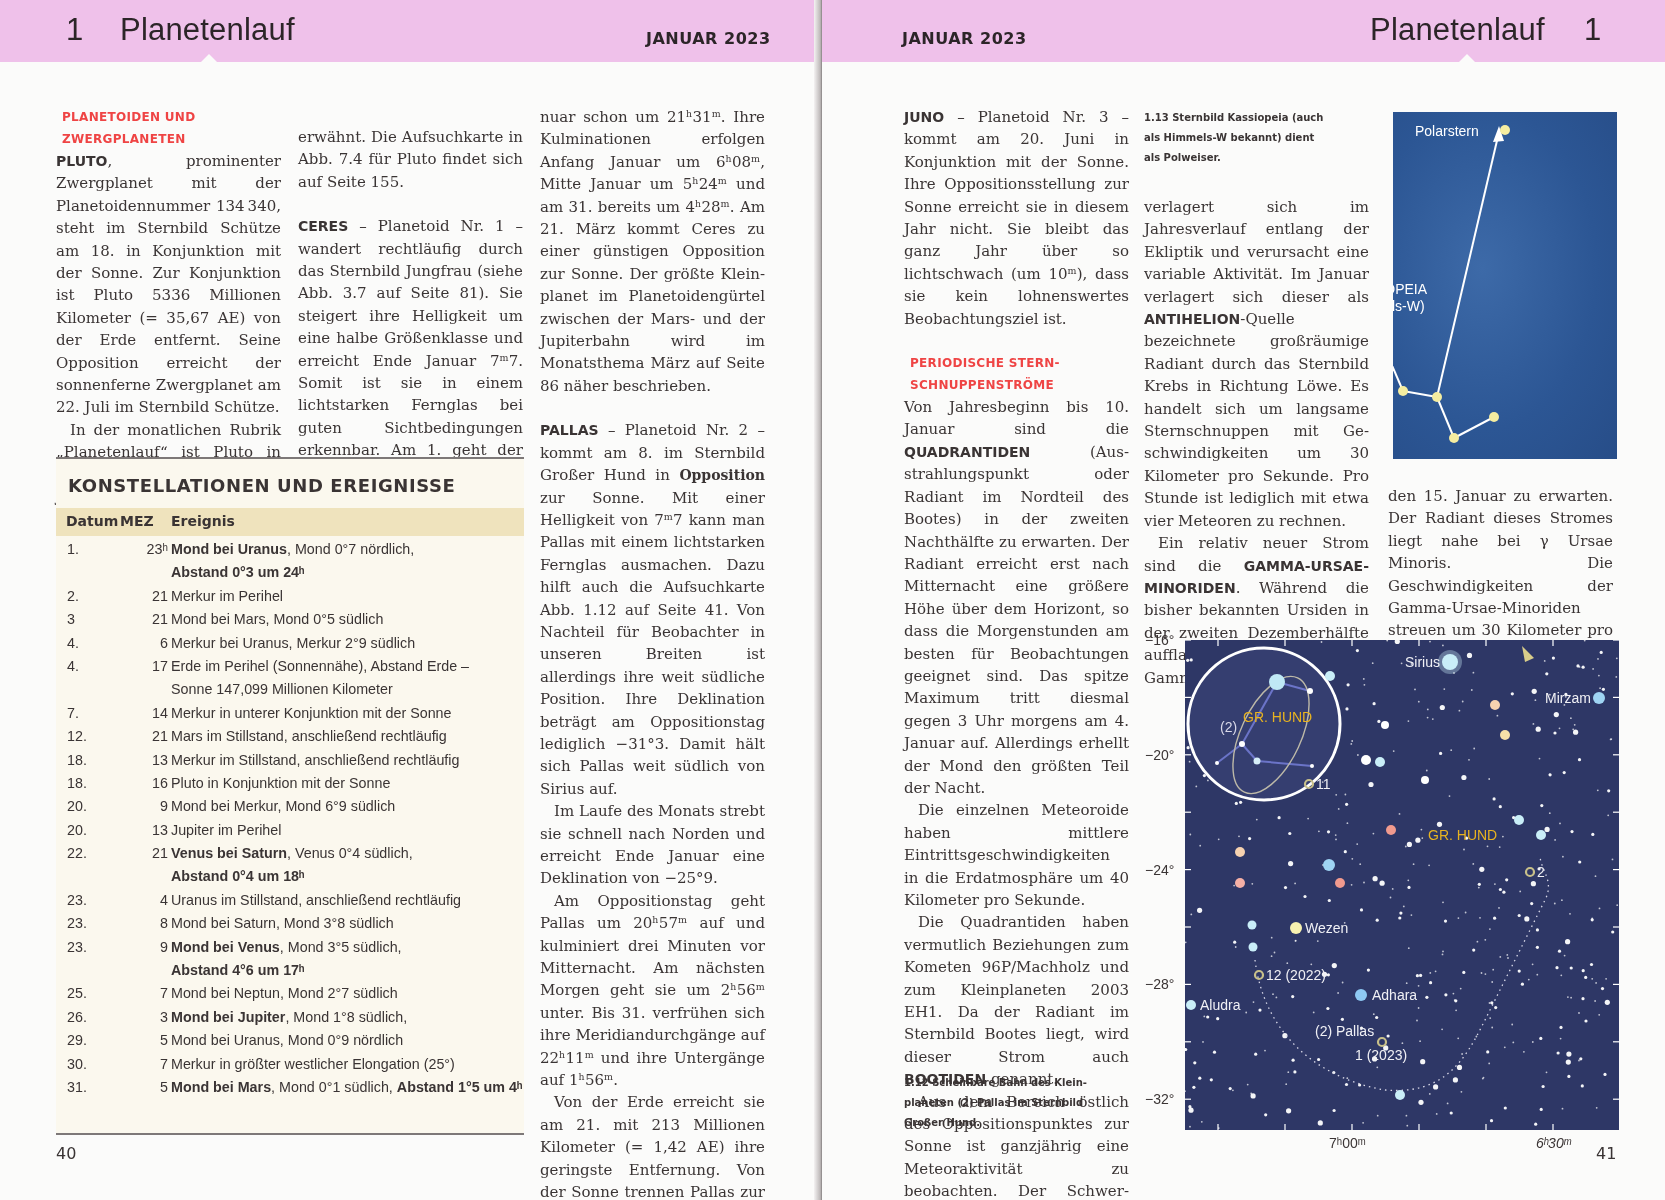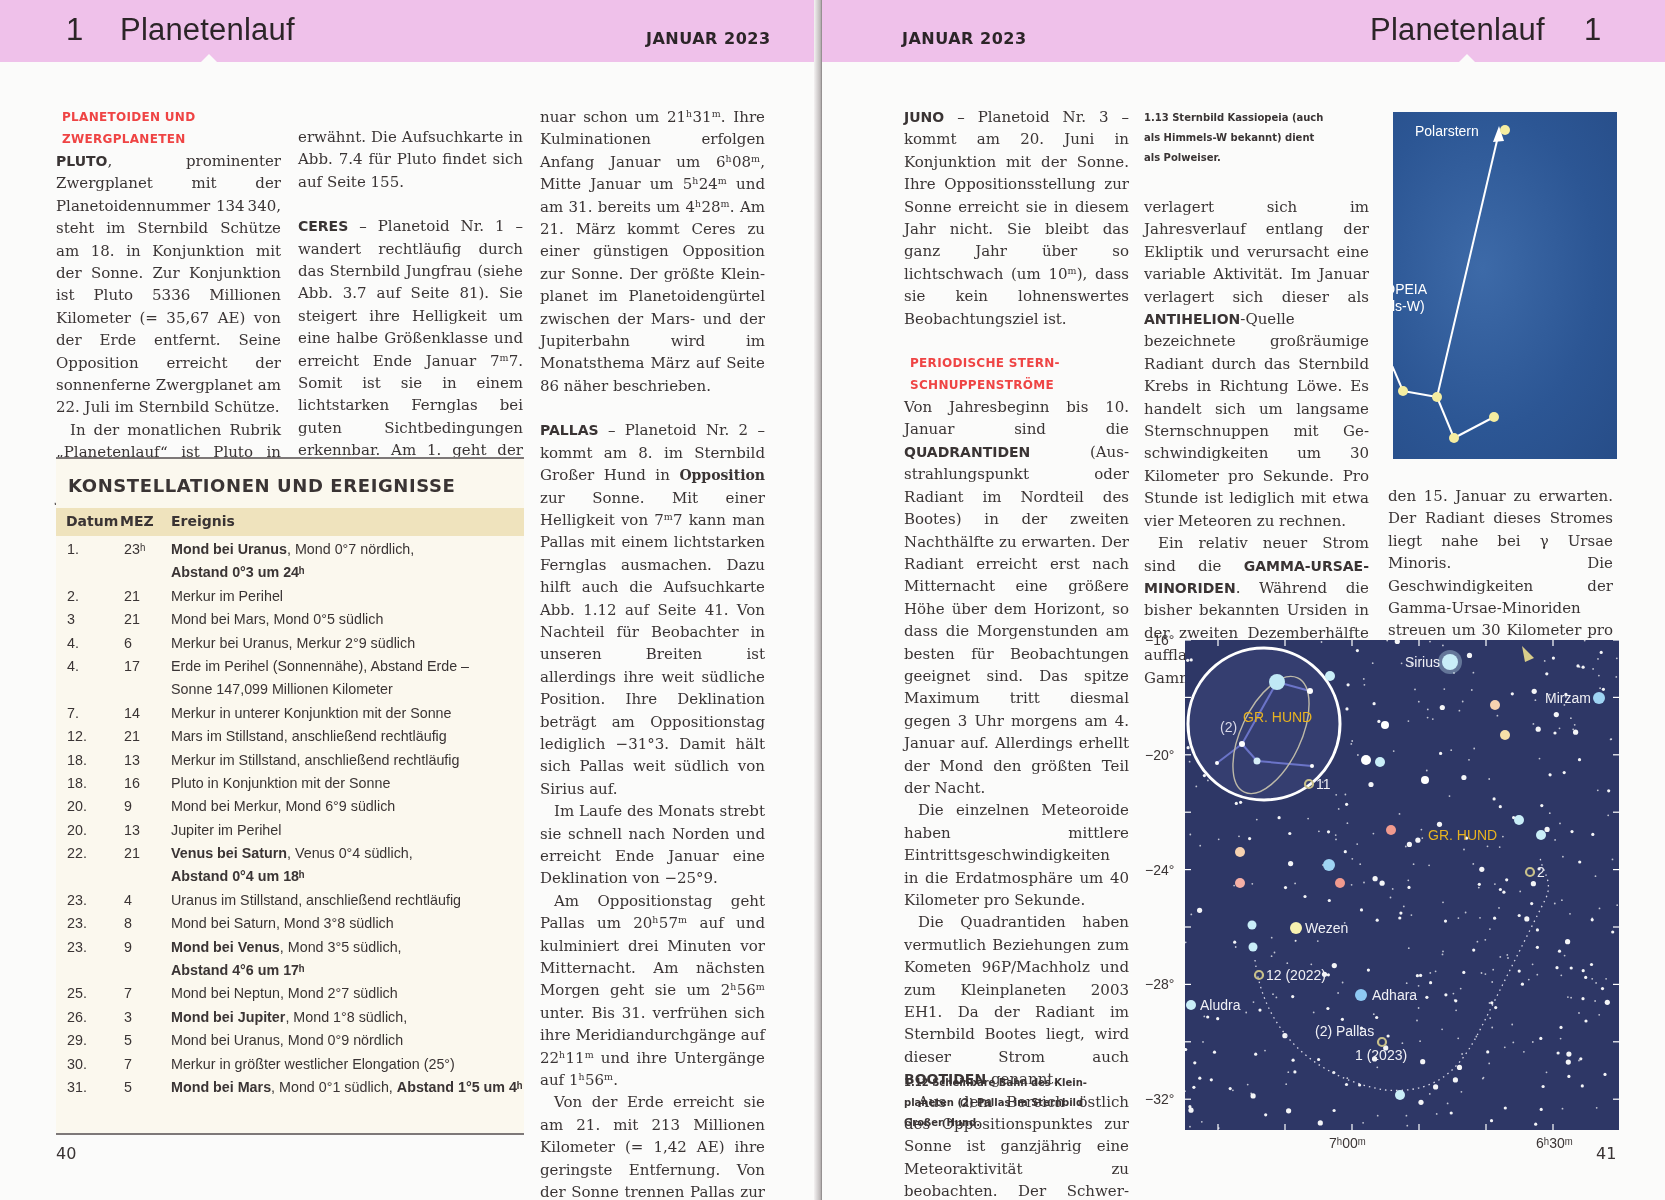--- a/index.html
+++ b/index.html
@@ -34,21 +34,21 @@
   #events-box { position: absolute; left: 56px; top: 458px; width: 468px; height: 676px; background: #fbf8ee; }
   .events-top-rule { position: absolute; left: 56px; top: 457px; width: 468px; height: 2px; background: #7d7878; }
   .events-bottom-rule { position: absolute; left: 56px; top: 1133px; width: 468px; height: 2px; background: #7d7878; }
   #events-title { position: absolute; left: 68px; top: 475px; font-family: "DejaVu Sans", sans-serif; font-weight: bold;
     font-size: 18px; color: #3a3434; letter-spacing: 0.6px; }
   #events-head { position: absolute; left: 56px; top: 508px; width: 468px; height: 28px; background: #efe3bd; }
   .th { position: absolute; top: 5px; font-family: "DejaVu Sans", sans-serif; font-weight: bold; font-size: 14px; color: #3a3434; }
   .rows { position: absolute; left: 56px; top: 538px; width: 468px; font-family: "Liberation Sans", sans-serif; font-size: 14.3px; color: #3a3434; }
   .row { position: relative; height: 23.4px; line-height: 23.4px; }
   .row .d { position: absolute; left: 11px; width: 34px; }
-  .row .t { position: absolute; left: 68px; width: 36px; }
+  .row .t { position: absolute; left: 76px; width: 36px; text-align: right; }
   .row .e { position: absolute; left: 115px; white-space: nowrap; }
   .row .e b { font-weight: bold; }
 
   .page-num { position: absolute; top: 1144px; font-family: "DejaVu Sans", sans-serif; font-size: 16px; color: #3a3434; }
 
   
   #kassio-fig { position: absolute; left: 1393px; top: 112px; width: 224px; height: 347px; background: radial-gradient(ellipse at 40% 45%, #3d6aa8 0%, #2c5694 60%, #274d88 100%); }
   .fig-caption { position: absolute; font-family: "DejaVu Sans", sans-serif; font-weight: bold; font-size: 10px; line-height: 20px; color: #3a3434; }
 
   
@@ -290,21 +290,21 @@
     <text x="-50" y="199" fill="#ffffff" font-size="14">(Himmels-W)</text>
   </svg>
 </div>
 
 <div class="dec-label" style="left:1145px; top:632px;">−16°</div>
 <div class="dec-label" style="left:1145px; top:747px;">−20°</div>
 <div class="dec-label" style="left:1145px; top:862px;">−24°</div>
 <div class="dec-label" style="left:1145px; top:976px;">−28°</div>
 <div class="dec-label" style="left:1145px; top:1091px;">−32°</div>
 <div class="ra-label" style="left:1329px;">7ʰ00ᵐ</div>
-<div class="ra-label" style="left:1536px;">6ʰ30ᵐ</div>
+<div class="ra-label" style="left:1536px;font-style:italic;">6ʰ30ᵐ</div>
 
 <div id="star-map">
   <svg id="map-svg" width="434" height="490" viewBox="0 0 434 490">
     <g id="bg-stars">
         <circle cx="0.0" cy="451.2" r="0.9" fill="#ffffff" opacity="0.7"></circle>
         <circle cx="91.4" cy="357.4" r="0.9" fill="#ffffff" opacity="0.7"></circle>
         <circle cx="142.9" cy="368.5" r="1.6" fill="#ffffff" opacity="0.95"></circle>
         <circle cx="235.6" cy="335.4" r="1.6" fill="#ffffff" opacity="0.95"></circle>
         <circle cx="354.5" cy="118.6" r="0.9" fill="#ffffff" opacity="0.7"></circle>
         <circle cx="307.2" cy="342.0" r="0.9" fill="#ffffff" opacity="0.7"></circle>

